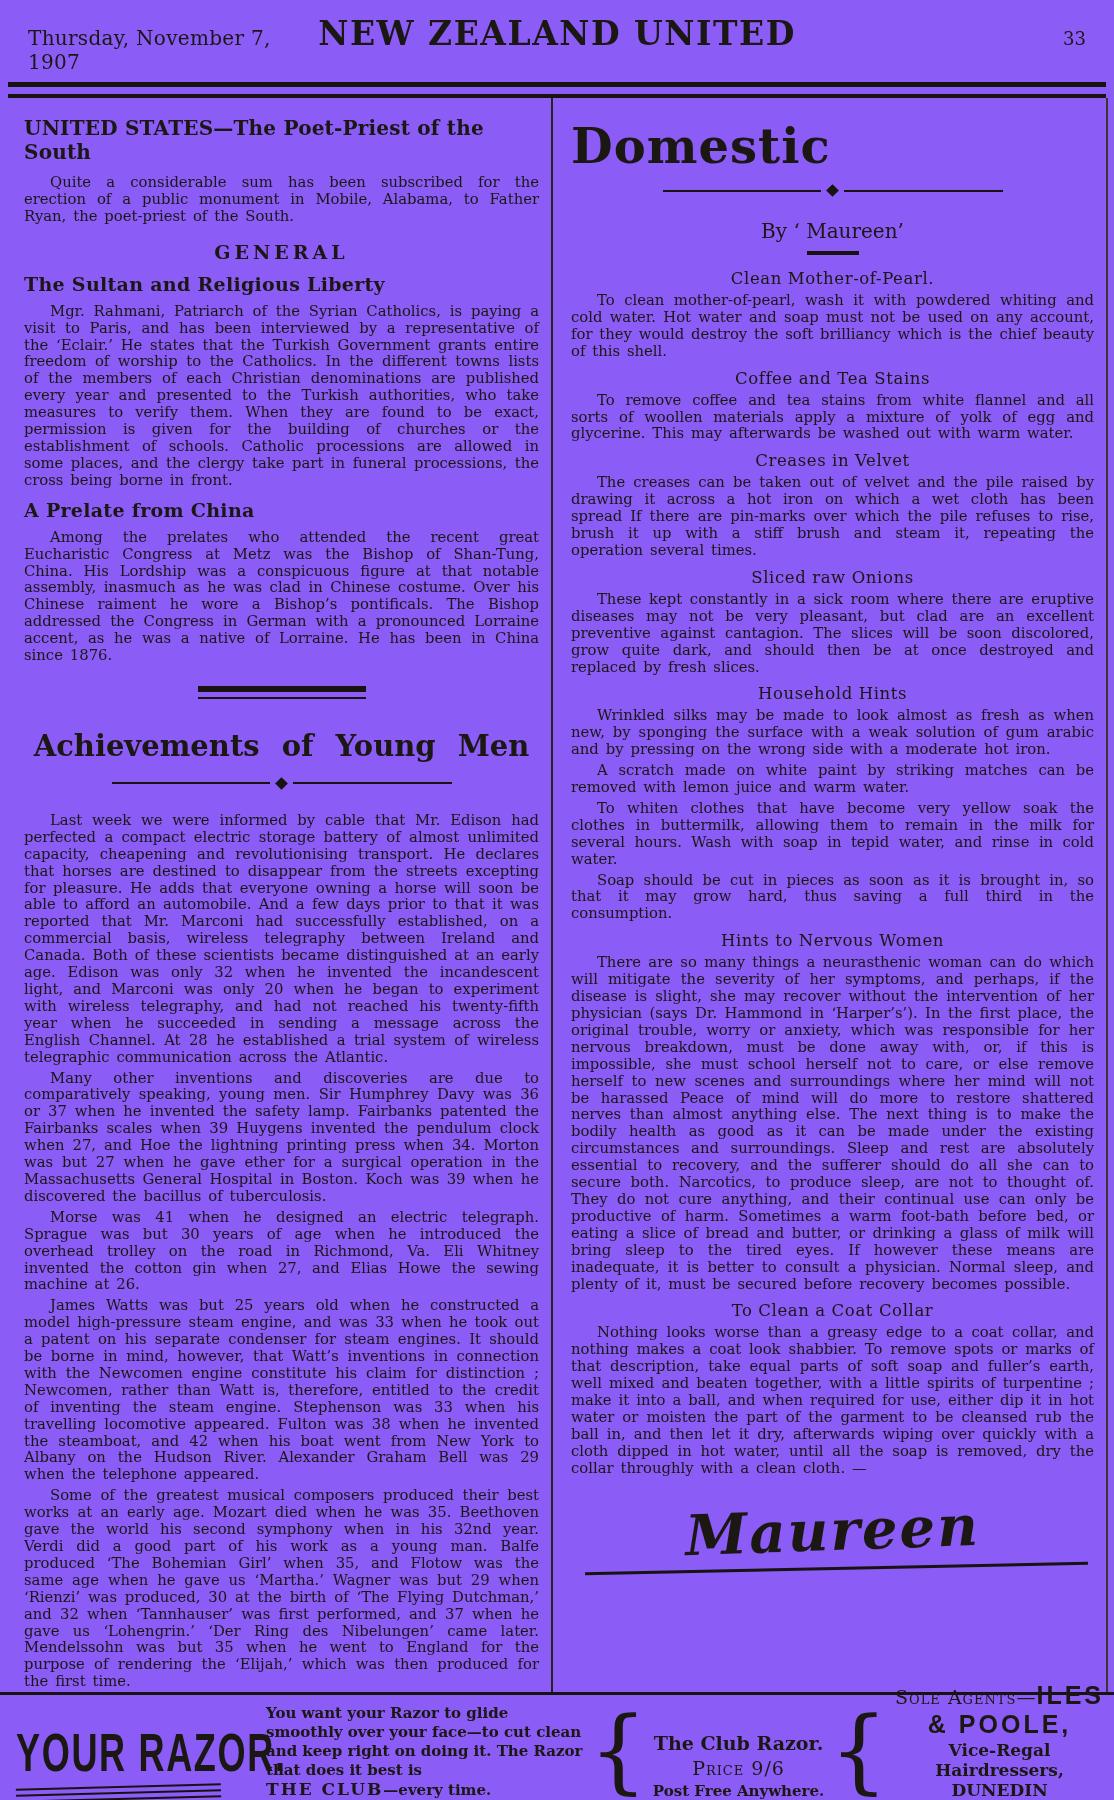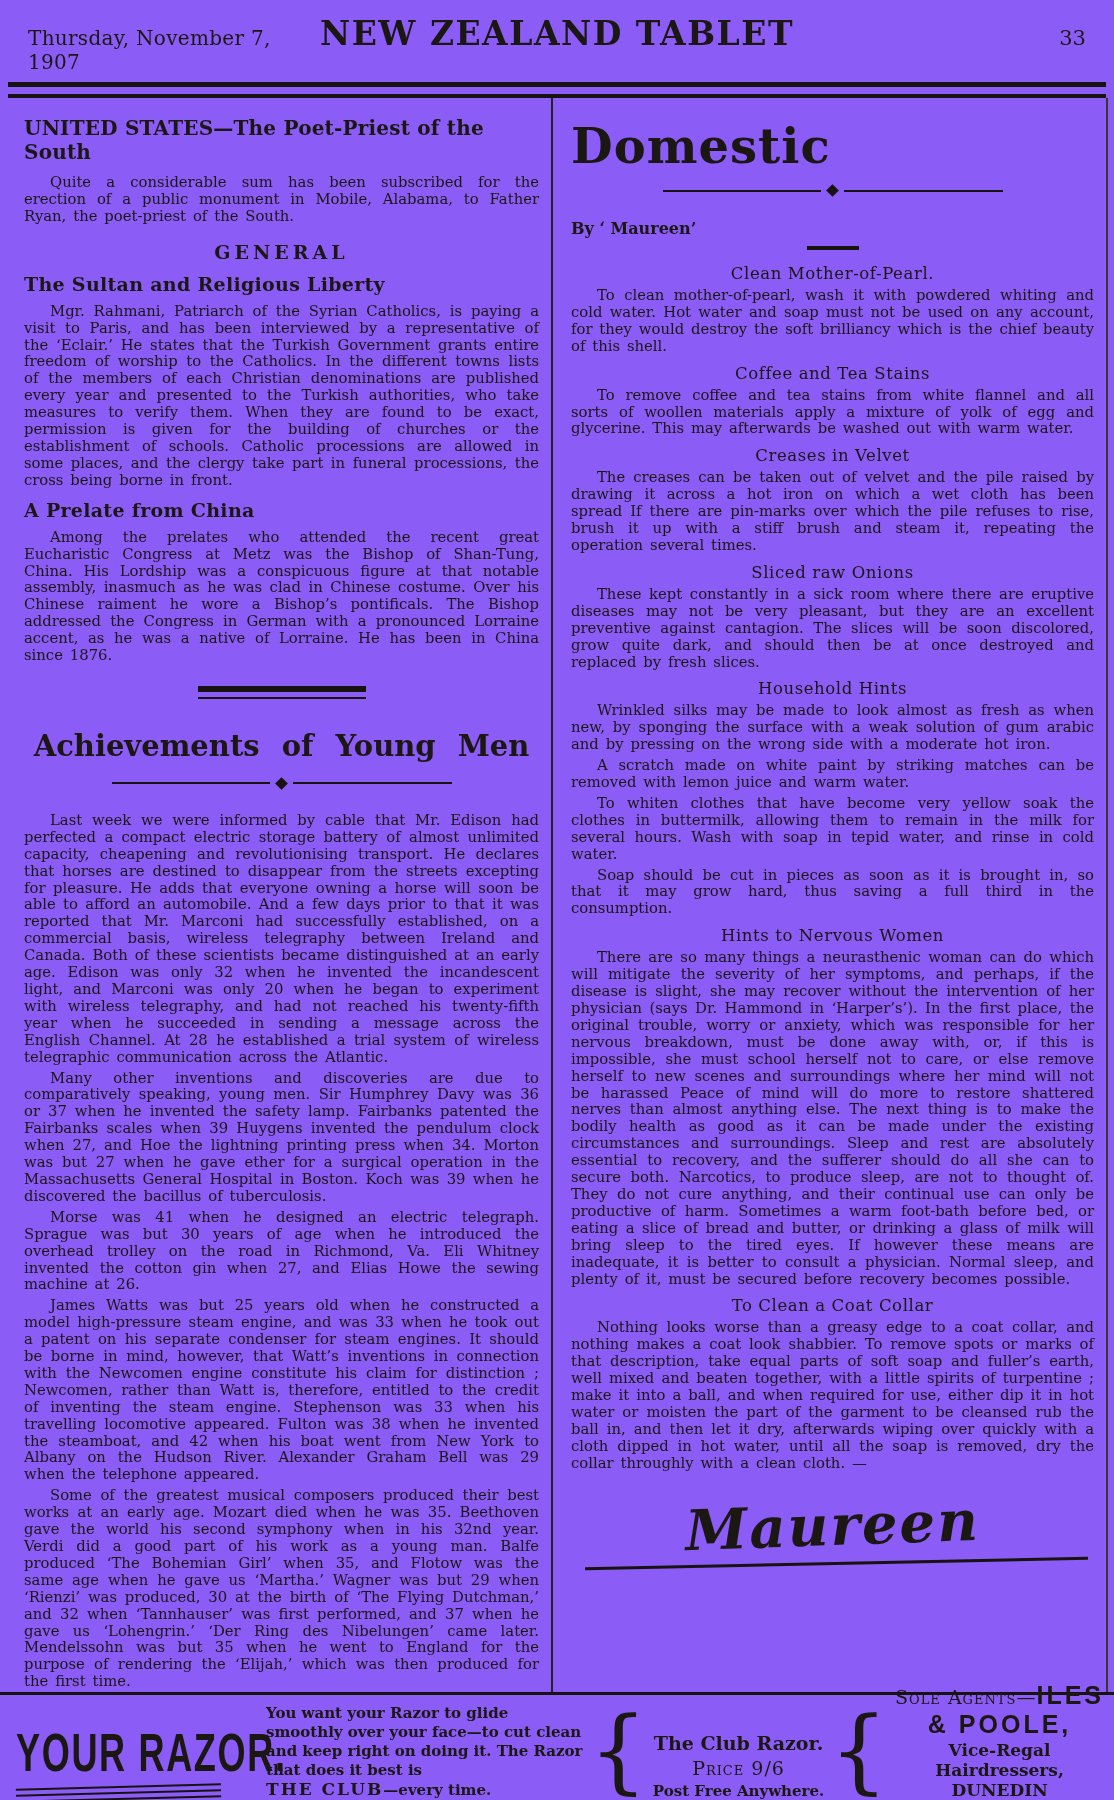--- a/index.html
+++ b/index.html
@@ -5,21 +5,21 @@
   html,body{margin:0;padding:0;background:#e8e6e0;}
   .page{
     width:1114px;height:1800px;margin:0 auto;background:#8b5cf6;color:#1b1713;
     font-family:"DejaVu Serif", serif;display:flex;flex-direction:column;
     overflow:hidden;box-sizing:border-box;position:relative;
   }
   
   .masthead{display:flex;align-items:baseline;padding:14px 28px 4px 28px;}
   .m-date{width:350px;font-size:20px;letter-spacing:0.3px;}
   .m-title{flex:1;text-align:center;font-size:33px;font-weight:bold;letter-spacing:1.5px;white-space:nowrap;}
-  .m-page{width:350px;text-align:right;font-size:21px;}
+  .m-page{width:350px;text-align:right;font-size:18px;}
   .head-rules{margin:4px 8px 0 8px;}
   .head-rule-a{border-top:5px solid #171310;}
   .head-rule-b{border-top:4px solid #171310;margin-top:7px;}
   
   .columns{flex:1;display:flex;margin:0 6px;overflow:hidden;}
   .col-left{width:545px;padding:2px 12px 0 18px;box-sizing:border-box;overflow:hidden;}
   .divider{width:2px;background:#26221e;}
   .col-right{flex:1;padding:2px 12px 0 18px;box-sizing:border-box;overflow:hidden;}
   .edge-line{width:2px;background:#3a3631;}
   
@@ -28,21 +28,21 @@
   h2.art1{font-size:20px;font-weight:bold;margin:16px 0 10px 0;letter-spacing:0.2px;}
   h3.general{text-align:center;font-size:19px;font-weight:bold;letter-spacing:4px;margin:16px 0 8px 0;}
   h2.sub{font-size:19px;font-weight:bold;margin:10px 0 8px 0;letter-spacing:0.3px;}
   .bar{width:168px;margin:22px auto 30px auto;border-top:6px solid #171310;border-bottom:2px solid #171310;height:5px;}
   h1.ach{text-align:center;font-size:29px;font-weight:bold;word-spacing:12px;margin:0 0 16px 0;}
   .dia{display:flex;align-items:center;width:340px;margin:0 auto 24px auto;}
   .dia .l{flex:1;border-top:2px solid #171310;}
   .dia .d{width:9px;height:9px;background:#171310;transform:rotate(45deg);margin:0 7px;flex:0 0 auto;}
   
   h1.domestic{text-align:left;font-size:48px;font-weight:bold;margin:18px 0 12px 0;letter-spacing:1px;}
-  .byline{font-size:16px;font-weight:bold;margin:10px 0 6px 0;}
+  .byline{text-align:center;font-size:20px;font-weight:normal;margin:10px 0 6px 0;}
   .mini{width:52px;border-top:4px solid #171310;margin:8px auto 14px auto;}
   h4.sh{text-align:center;font-size:16.5px;font-weight:normal;margin:9px 0 4px 0;letter-spacing:0.6px;}
   .sig{text-align:center;font-size:56px;font-style:italic;font-weight:bold;
        transform:rotate(-2deg);margin:20px 0 0 0;white-space:nowrap;letter-spacing:2px;}
   .sig-line{border-top:3px solid #171310;transform:rotate(-1.2deg);margin:4px 6px 0 14px;}
   
   .ad{flex:0 0 auto;height:108px;border-top:3px solid #171310;display:flex;
       padding:6px 6px 0 16px;box-sizing:border-box;align-items:flex-end;}
   .ad-title-wrap{width:250px;padding-top:4px;}
   .ad-title{font-family:"Liberation Sans", sans-serif;font-weight:bold;font-size:44px;
@@ -62,21 +62,21 @@
   .agents-name{font-family:"Liberation Sans", sans-serif;font-weight:bold;font-size:25px;letter-spacing:3px;}
   .a-line2{font-weight:bold;font-size:17px;margin-top:1px;}
 </style>
 </head>
 <body>
 
 <div class="page">
 
   <div class="masthead">
     <span class="m-date">Thursday, November 7, 1907</span>
-    <span class="m-title">NEW ZEALAND TABLET</span>
+    <span class="m-title">NEW ZEALAND UNITED</span>
     <span class="m-page">33</span>
   </div>
   <div class="head-rules">
     <div class="head-rule-a"></div>
     <div class="head-rule-b"></div>
   </div>
 
   <div class="columns">
 
     <div class="col-left">
@@ -122,21 +122,21 @@
       <h4 class="sh">Clean Mother-of-Pearl.</h4>
       <p class="b">To clean mother-of-pearl, wash it with powdered whiting and cold water. Hot water and soap must not be used on any account, for they would destroy the soft brilliancy which is the chief beauty of this shell.</p>
 
       <h4 class="sh">Coffee and Tea Stains</h4>
       <p class="b">To remove coffee and tea stains from white flannel and all sorts of woollen materials apply a mixture of yolk of egg and glycerine. This may afterwards be washed out with warm water.</p>
 
       <h4 class="sh">Creases in Velvet</h4>
       <p class="b">The creases can be taken out of velvet and the pile raised by drawing it across a hot iron on which a wet cloth has been spread If there are pin-marks over which the pile refuses to rise, brush it up with a stiff brush and steam it, repeating the operation several times.</p>
 
       <h4 class="sh">Sliced raw Onions</h4>
-      <p class="b">These kept constantly in a sick room where there are eruptive diseases may not be very pleasant, but they are an excellent preventive against cantagion. The slices will be soon discolored, grow quite dark, and should then be at once destroyed and replaced by fresh slices.</p>
+      <p class="b">These kept constantly in a sick room where there are eruptive diseases may not be very pleasant, but clad are an excellent preventive against cantagion. The slices will be soon discolored, grow quite dark, and should then be at once destroyed and replaced by fresh slices.</p>
 
       <h4 class="sh">Household Hints</h4>
       <p class="b">Wrinkled silks may be made to look almost as fresh as when new, by sponging the surface with a weak solution of gum arabic and by pressing on the wrong side with a moderate hot iron.</p>
       <p class="b">A scratch made on white paint by striking matches can be removed with lemon juice and warm water.</p>
       <p class="b">To whiten clothes that have become very yellow soak the clothes in buttermilk, allowing them to remain in the milk for several hours. Wash with soap in tepid water, and rinse in cold water.</p>
       <p class="b">Soap should be cut in pieces as soon as it is brought in, so that it may grow hard, thus saving a full third in the consumption.</p>
 
       <h4 class="sh">Hints to Nervous Women</h4>
       <p class="b">There are so many things a neurasthenic woman can do which will mitigate the severity of her symptoms, and perhaps, if the disease is slight, she may recover without the intervention of her physician (says Dr. Hammond in ‘Harper’s’). In the first place, the original trouble, worry or anxiety, which was responsible for her nervous breakdown, must be done away with, or, if this is impossible, she must school herself not to care, or else remove herself to new scenes and surroundings where her mind will not be harassed Peace of mind will do more to restore shattered nerves than almost anything else. The next thing is to make the bodily health as good as it can be made under the existing circumstances and surroundings. Sleep and rest are absolutely essential to recovery, and the sufferer should do all she can to secure both. Narcotics, to produce sleep, are not to thought of. They do not cure anything, and their continual use can only be productive of harm. Sometimes a warm foot-bath before bed, or eating a slice of bread and butter, or drinking a glass of milk will bring sleep to the tired eyes. If however these means are inadequate, it is better to consult a physician. Normal sleep, and plenty of it, must be secured before recovery becomes possible.</p>
 

